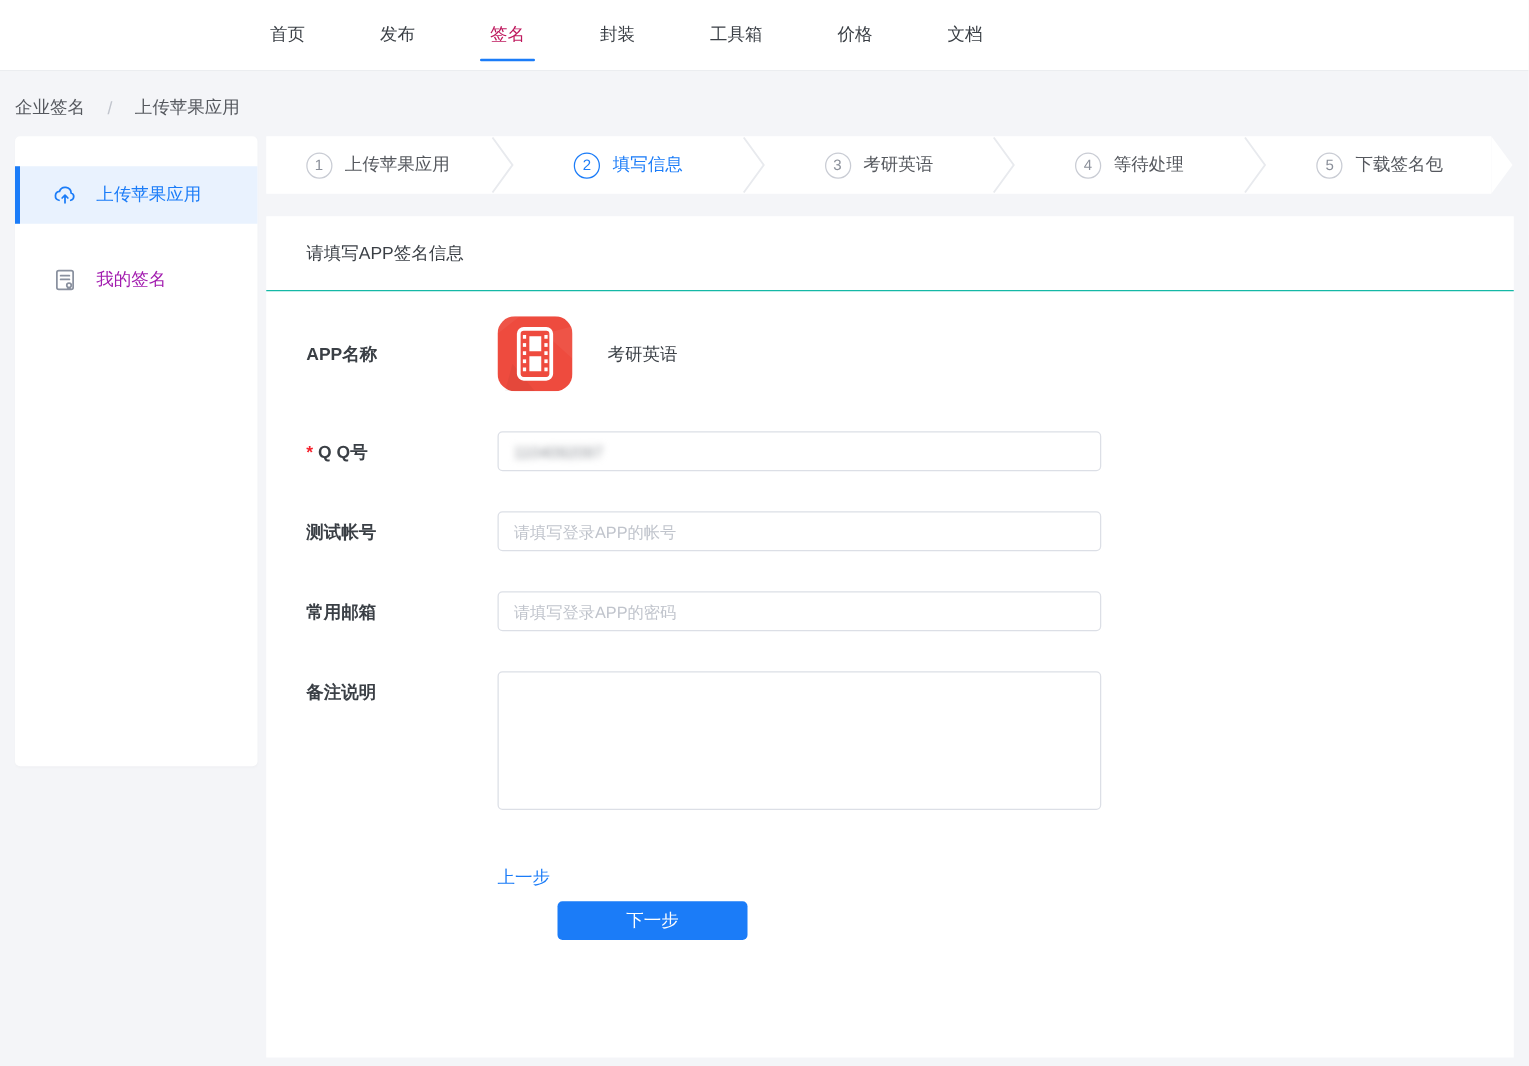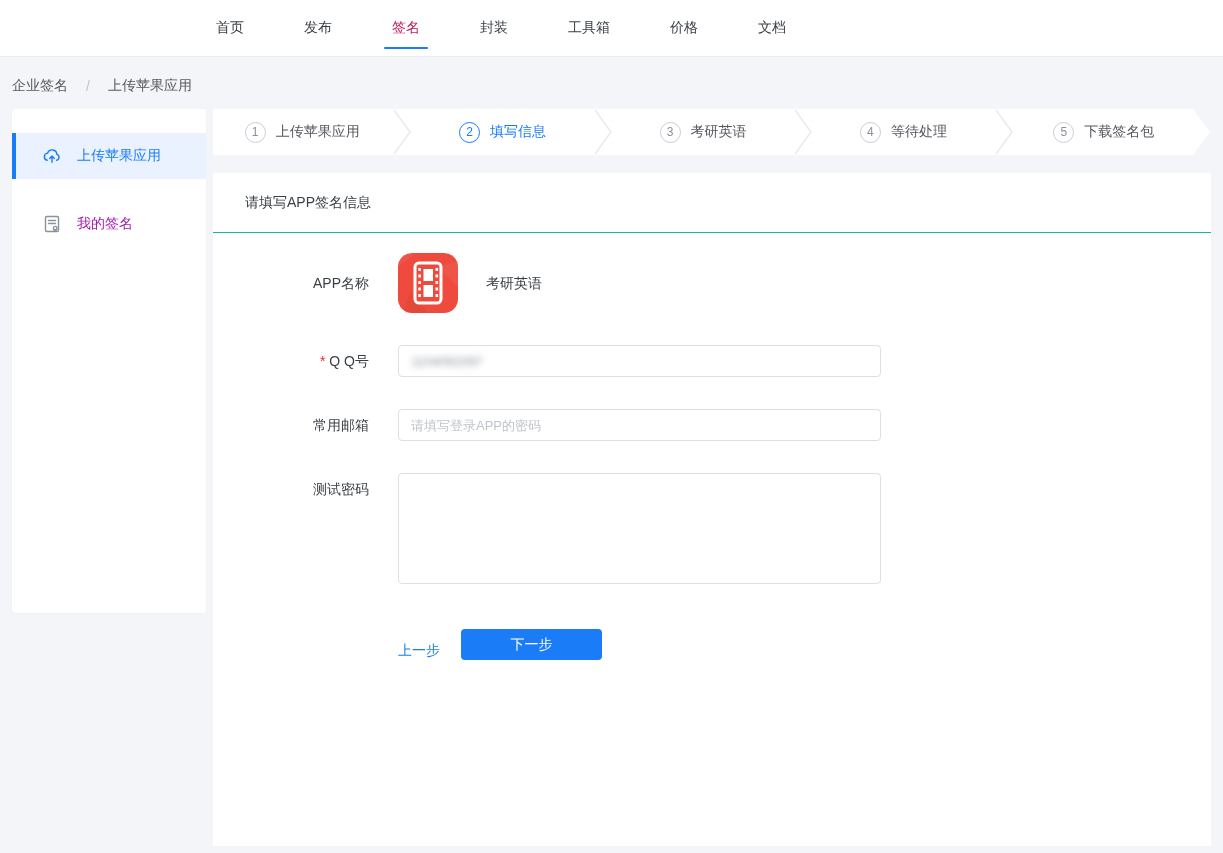--- a/index.html
+++ b/index.html
@@ -74,23 +74,24 @@
   
   .panel { background:#fff; min-height:673px; margin-bottom:8px; }
   .panel-header {
     height:60px; display:flex; align-items:center;
     padding-left:32px; border-bottom:1px solid #14b8a6;
     color:#3a3f45; font-size:14px;
   }
   .panel-body { padding:20px 0 60px 32px; }
   .form-row { display:flex; margin-bottom:32px; }
   .form-label {
-    width:124px; text-align:right; margin-right:29px;
+    width:124px; margin-right:29px;
     line-height:32px; color:#3a3f45; flex:none; font-size:14px;
     white-space:nowrap;
+    font-weight:bold;
   }
   .req { color:#f5222d; margin-right:4px; font-size:14px; }
   .approw .form-label { line-height:60px; }
   .app-icon { width:60px; height:60px; flex:none; }
   .app-name { margin-left:28px; line-height:60px; color:#3a3f45; }
   .txt-input {
     width:483px; height:32px; border:1px solid #dcdfe6; border-radius:4px;
     padding:0 12px; font-size:13px; color:#606266; background:#fff;
     font-family:"Liberation Sans","DejaVu Sans",sans-serif; outline:none;
   }
@@ -99,26 +100,27 @@
     width:483px; height:32px; border:1px solid #dcdfe6; border-radius:4px;
     padding:0 12px; display:flex; align-items:center; background:#fff;
     overflow:hidden;
   }
   .blurred { filter:blur(3px); color:#8f9399; font-size:13px; user-select:none; }
   .txt-area {
     width:483px; height:111px; border:1px solid #dcdfe6; border-radius:4px;
     padding:8px 12px; font-size:13px; color:#606266; resize:none;
     font-family:"Liberation Sans","DejaVu Sans",sans-serif; outline:none;
   }
-  .btn-row { display:flex; align-items:flex-end; margin-left:153px; margin-top:45px; gap:21px; }
+  .btn-row { display:flex; align-items:flex-start; margin-left:153px; margin-top:45px; gap:6px; }
   .link-btn { color:#1b7cf8; cursor:pointer; font-size:14px; }
   .primary-btn {
-    width:141px; height:31px; background:#1b7cf8; color:#fff;
+    width:152px; height:31px; background:#1b7cf8; color:#fff;
     border:none; border-radius:4px; font-size:14px; cursor:pointer;
     font-family:"Liberation Sans","DejaVu Sans",sans-serif;
+    margin-top:28px;
   }
 </style>
 </head>
 <body>
 
 <div class="header">
   <div class="nav">
     <div class="nav-item">首页</div>
     <div class="nav-item">发布</div>
     <div class="nav-item active">签名</div>
@@ -237,28 +239,32 @@
         <div class="form-row">
           <div class="form-label">
             <span class="req">*</span><span>Q Q号</span>
           </div>
           <div class="fake-input">
             <span class="blurred">1104092097</span>
           </div>
         </div>
 
 
+        <div class="form-row">
+          <div class="form-label">测试帐号</div>
+          <input class="txt-input" type="text" placeholder="请填写登录APP的帐号" style="">
+        </div>
 
         <div class="form-row">
           <div class="form-label">常用邮箱</div>
           <input class="txt-input" type="text" placeholder="请填写登录APP的密码" style="">
         </div>
 
         <div class="form-row">
-          <div class="form-label">测试密码</div>
+          <div class="form-label">备注说明</div>
           <textarea class="txt-area" style=""></textarea>
         </div>
 
         <div class="btn-row">
           <span class="link-btn">上一步</span>
           <button class="primary-btn">下一步</button>
         </div>
 
       </div>
     </div>

